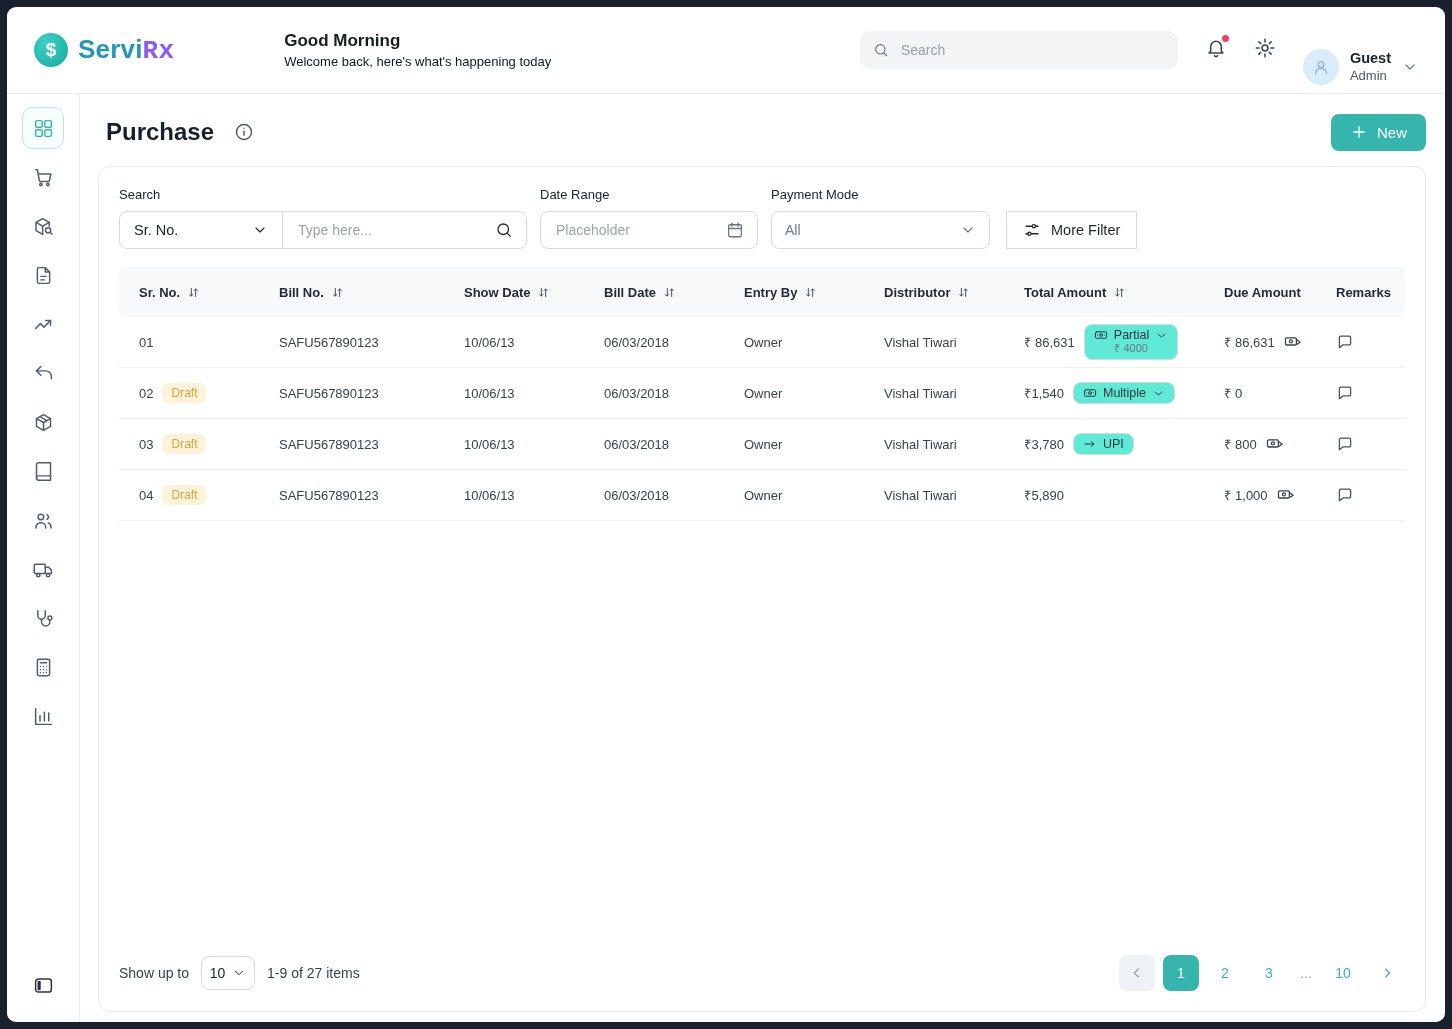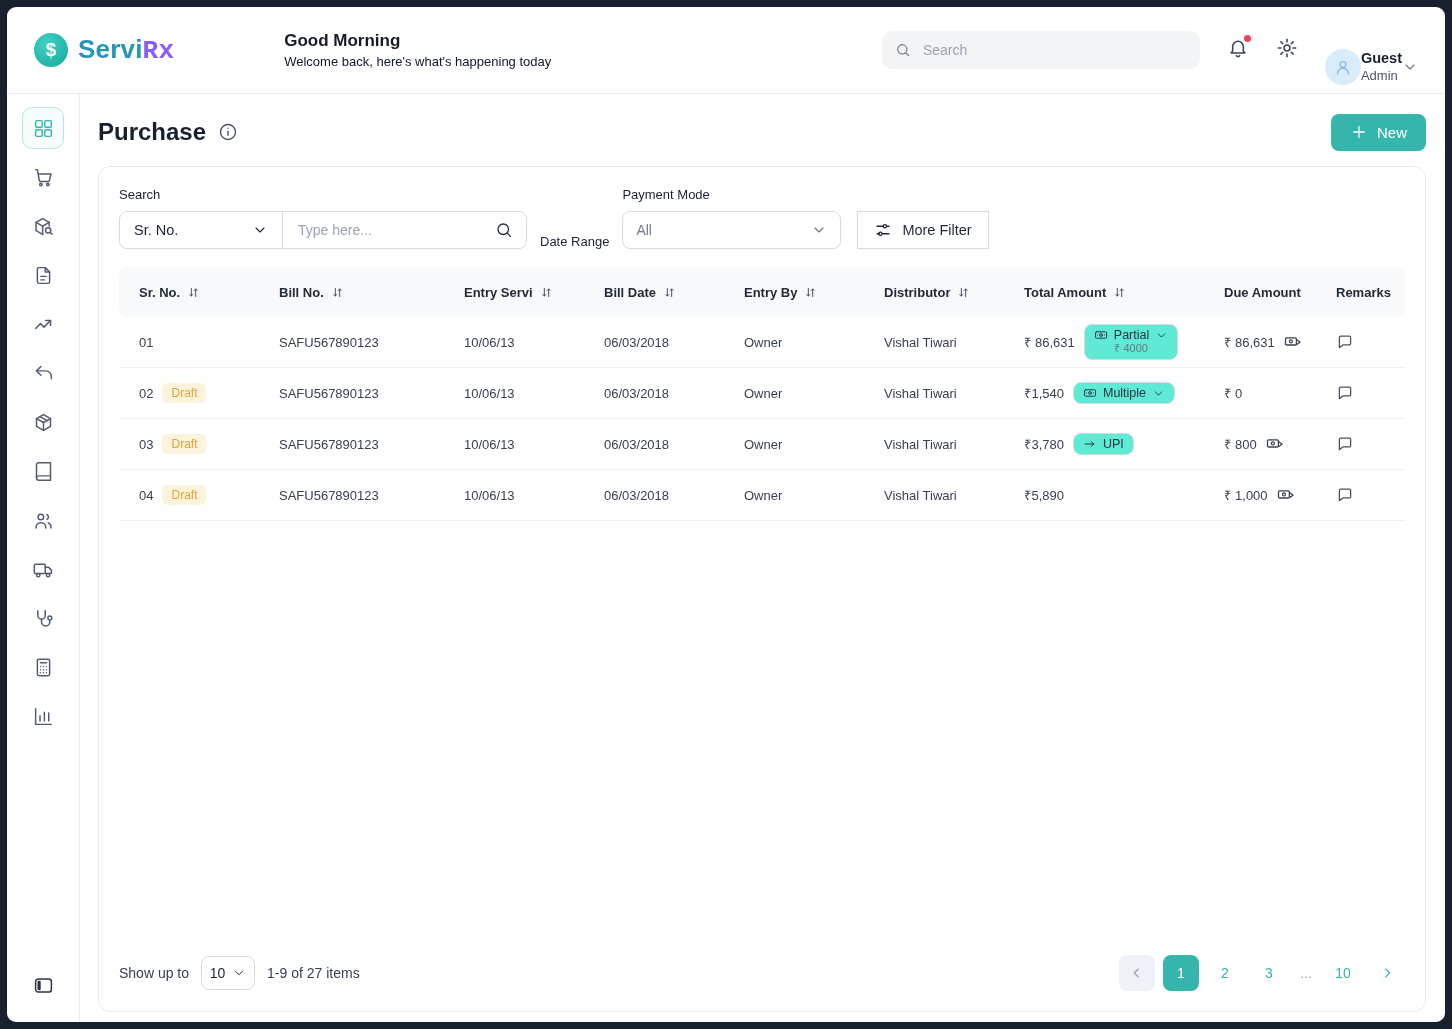--- a/index.html
+++ b/index.html
@@ -30,41 +30,41 @@
   .greeting { margin-left:110px; }
   .greeting-title { font-size:17px; font-weight:700; color:#161b26; }
   .greeting-sub { font-size:13px; color:#0f172a; margin-top:3px; }
   .header-right { margin-left:auto; display:flex; align-items:center; gap:27px; }
   .h-search { width:318px; height:38px; background:#f2f4f6; border-radius:10px; display:flex; align-items:center; gap:10px; padding:0 13px; }
   .h-search input { border:0; background:transparent; outline:0; font:inherit; font-size:14px; color:#374151; width:100%; }
   input::placeholder { color:#9aa3af; }
   .h-bell { position:relative; color:#3d4654; cursor:pointer; }
   .dot { position:absolute; top:-2px; right:-2px; width:7px; height:7px; border-radius:50%; background:var(--dot,#f43f5e); }
   .h-gear { color:#3d4654; cursor:pointer; }
-  .h-user { display:flex; align-items:center; cursor:pointer;margin-top:34px; }
+  .h-user { display:flex; align-items:center; gap:11px; cursor:pointer;margin-top:34px; }
   .avatar { width:36px; height:36px; border-radius:50%; background:#d9ecfb; color:#8cb8df; display:flex; align-items:center; justify-content:center; }
   .user-names { display:flex; flex-direction:column; line-height:1.3; }
   .user-name { font-size:14.5px; font-weight:700; color:#18202e; }
   .user-role { font-size:13px; color:#4b5563; }
 
   
   .appbody { flex:1; display:flex; min-height:0; }
   .sidebar { width:73px; flex:0 0 auto; border-right:1px solid #e9ebef; display:flex; flex-direction:column; align-items:center; padding:13px 0 16px; }
   .side-items { display:flex; flex-direction:column; gap:7px; align-items:center; }
   .side-item { width:42px; height:42px; border-radius:10px; display:flex; align-items:center; justify-content:center; color:#525c6e; cursor:pointer; }
   .side-item > span { width:21px; height:21px; display:inline-flex; }
   .side-item > span svg { width:100%; height:100%; }
   .side-item.active { color:var(--accent,#35b5ab); border:1.5px solid #b9e7e2; background:#f6fdfc; }
   .side-bottom { margin-top:auto; }
   .side-bottom .side-item { color:#2a3342; }
 
   
   .main { flex:1; display:flex; flex-direction:column; padding:16px 19px 10px 18px; min-width:0; }
   .page-head { display:flex; align-items:center; gap:12px; height:44px; }
-  .page-title { font-size:24px; font-weight:700; color:#182030; margin:0; }
+  .page-title { font-size:24px; font-weight:700; color:#182030; margin:8px; }
   .info { color:#4b5563; cursor:pointer; }
   .new-btn { margin-left:auto; height:37px; padding:0 19px; background:var(--accent,#35b5ab); border:0; border-radius:8px;
     color:#fff; font-size:15px; display:flex; align-items:center; gap:9px; font-family:inherit; cursor:pointer; }
 
   .card { margin-top:12px; flex:1; border:1px solid #e7e9ed; border-radius:12px; background:#fff; padding:20px; display:flex; flex-direction:column; min-height:0; }
 
   
   .filters { display:flex; align-items:flex-end; gap:13px; }
   .fgroup { display:flex; flex-direction:column; gap:9px; }
   .flabel { font-size:13px; color:#1a2230; font-weight:500; }
@@ -345,20 +345,29 @@
                     <svg viewBox="0 0 24 24" fill="none" stroke="currentColor" stroke-width="1.7" stroke-linecap="round" stroke-linejoin="round">
                       <circle cx="11" cy="11" r="7"></circle>
                       <path d="m16.5 16.5 4 4"></path>
                     </svg>
                   </span>
               </div>
             </div>
           </div>
           <div class="fgroup">
             <label class="flabel">Date Range</label>
+            <div class="finput date">
+              <input placeholder="Placeholder" style="">
+              <span class="icon i18 c-gray">
+                  <svg viewBox="0 0 24 24" fill="none" stroke="currentColor" stroke-width="1.7" stroke-linecap="round" stroke-linejoin="round">
+                    <rect x="3.5" y="5" width="17" height="16" rx="2"></rect>
+                    <path d="M3.5 10h17M8 2.5V7M16 2.5V7"></path>
+                  </svg>
+                </span>
+            </div>
           </div>
           <div class="fgroup">
             <label class="flabel">Payment Mode</label>
             <div class="finput select">
               <span class="muted">All</span>
               <span class="icon i16 c-gray">
                   <svg viewBox="0 0 24 24" fill="none" stroke="currentColor" stroke-width="1.7" stroke-linecap="round" stroke-linejoin="round">
                     <path d="m6 9 6 6 6-6"></path>
                   </svg>
                 </span>
@@ -394,21 +403,21 @@
                 <span class="icon i13">
                   <svg viewBox="0 0 24 24" fill="none" stroke="currentColor" stroke-width="1.7" stroke-linecap="round" stroke-linejoin="round">
                     <path d="M8 4.5v14"></path>
                     <path d="m5.2 15.7 2.8 2.8 2.8-2.8"></path>
                     <path d="M16 19.5v-14"></path>
                     <path d="m13.2 8.3 2.8-2.8 2.8 2.8"></path>
                   </svg>
                 </span>
               </div>
               <div class="th">
-                <span>Entry Servi</span>
+                <span>Show Date</span>
                 <span class="icon i13">
                   <svg viewBox="0 0 24 24" fill="none" stroke="currentColor" stroke-width="1.7" stroke-linecap="round" stroke-linejoin="round">
                     <path d="M8 4.5v14"></path>
                     <path d="m5.2 15.7 2.8 2.8 2.8-2.8"></path>
                     <path d="M16 19.5v-14"></path>
                     <path d="m13.2 8.3 2.8-2.8 2.8 2.8"></path>
                   </svg>
                 </span>
               </div>
               <div class="th">

